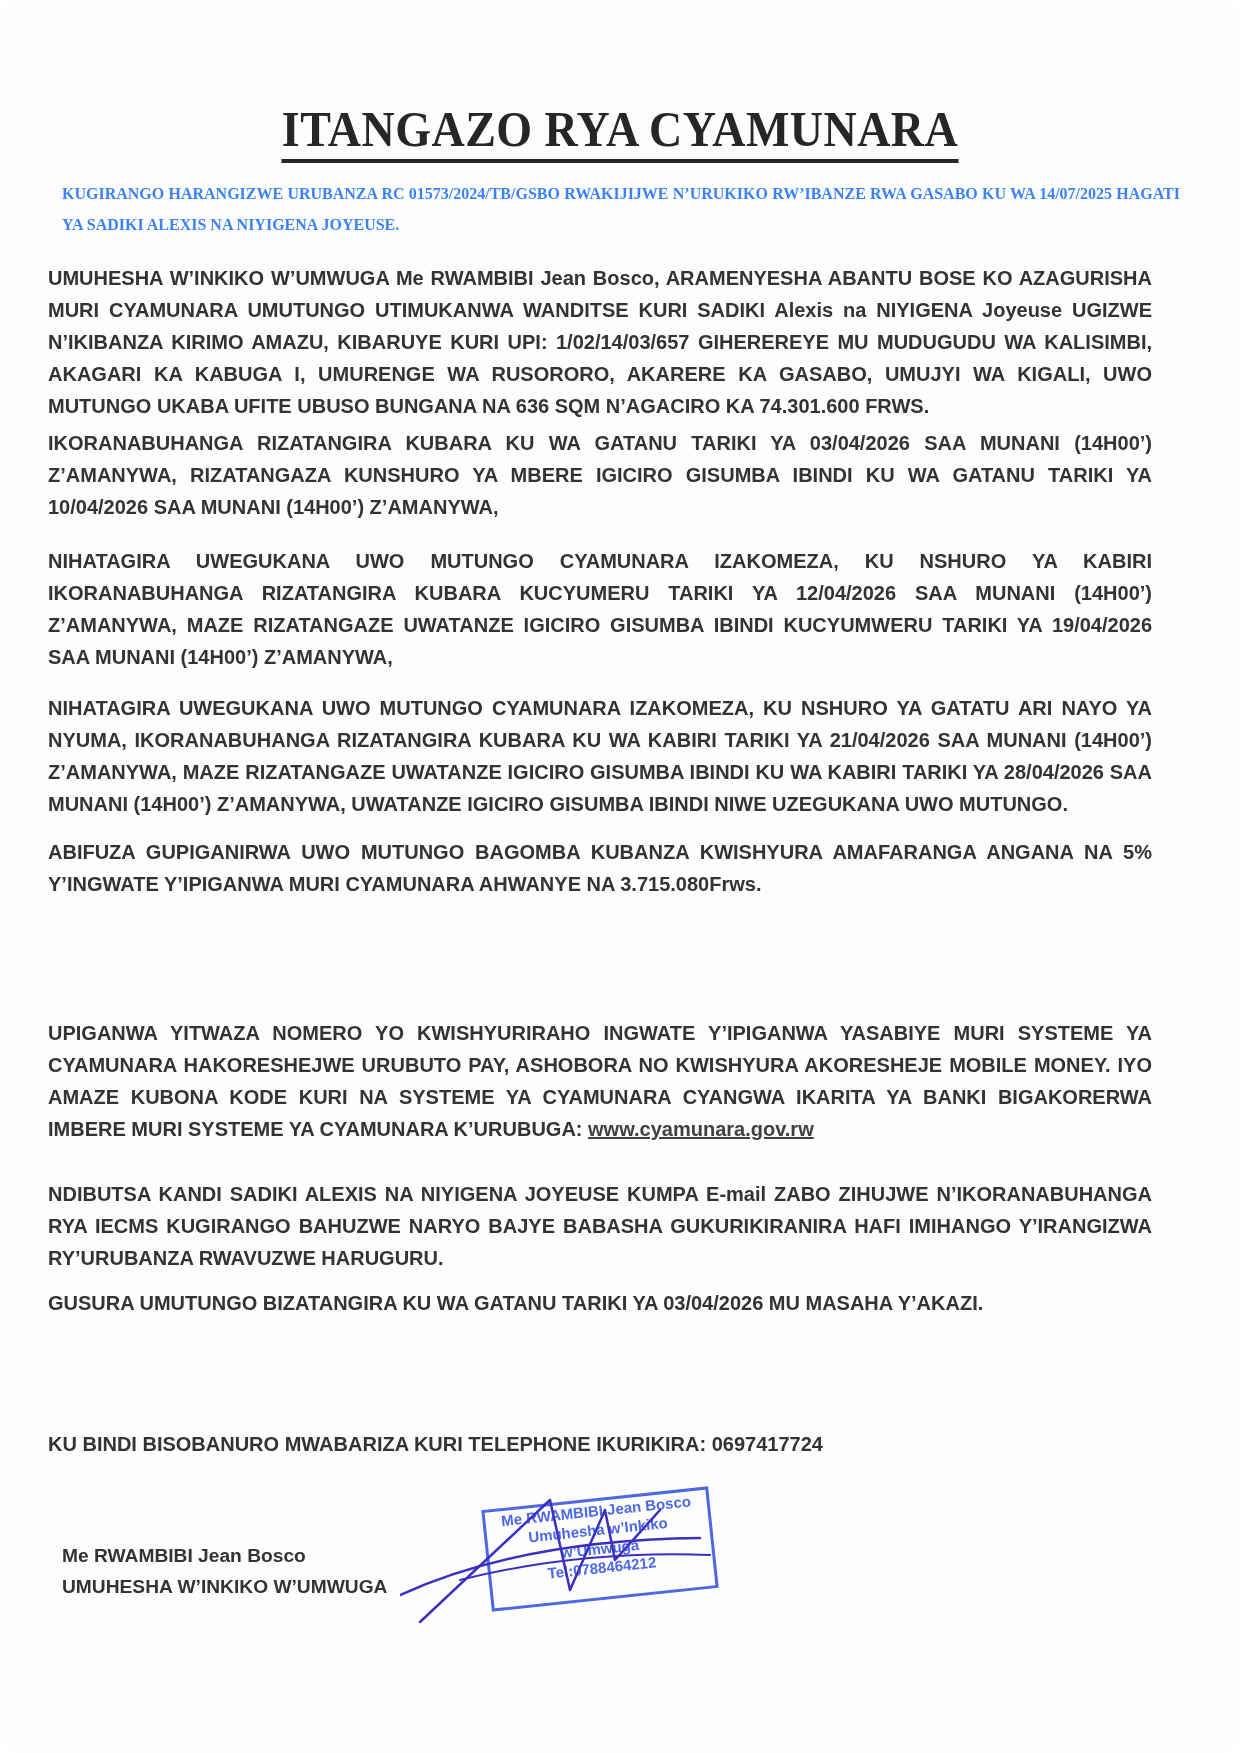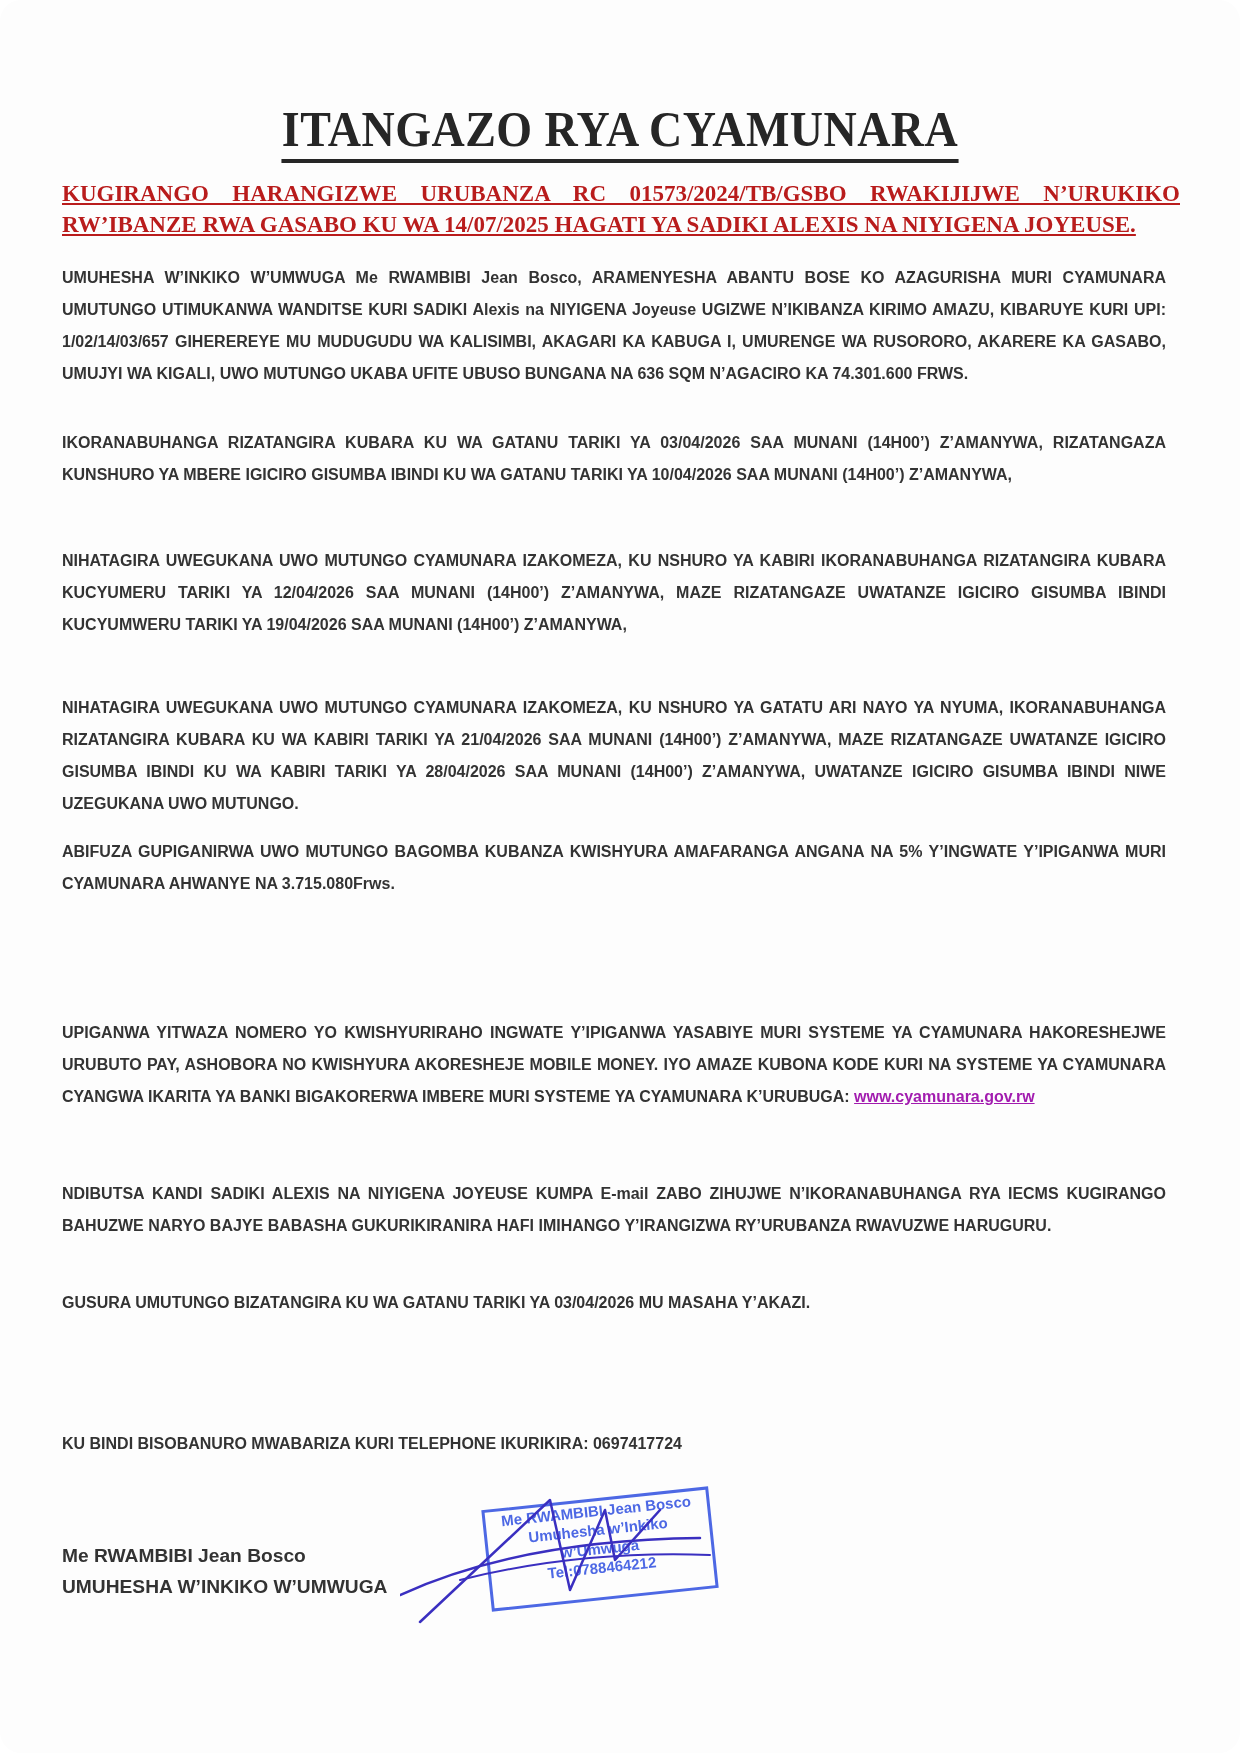--- a/index.html
+++ b/index.html
@@ -1,22 +1,22 @@
 <!DOCTYPE html>
 <html><head>
   <meta charset="utf-8">
   <style>
     html, body { margin: 0; padding: 0; background: #ffffff; }
     body { width: 1240px; height: 1753px; position: relative; overflow: hidden; font-family: "Liberation Sans", sans-serif; color: #2b2b2b; }
     .page { position: absolute; left: 0; top: 0; width: 1240px; height: 1753px; background: #fdfdfd; border-radius: 21px; }
     .title { position: absolute; left: 0; width: 1240px; top: 100px; text-align: center; font-family: "Liberation Serif", serif; font-weight: bold; font-size: 50px; letter-spacing: 0.5px; color: #262626; transform: scaleX(0.92); }
     .title span { border-bottom: 4px solid #262626; padding-bottom: 2px; }
-    .intro { position: absolute; left: 62px; top: 178px; width: 1118px; font-family: "Liberation Serif", serif; font-weight: bold; font-size: 23px; line-height: 31px; color: #b91c1c; text-align: justify; transform-origin: left top; text-decoration: underline; }
-    .para { position: absolute; left: 62px; width: 1104px; font-weight: bold; font-size: 16px; line-height: 32px; color: #333333; text-align: justify; text-align-last: left; }
-    .link { color: #a21caf; text-decoration: underline; }
+    .intro { position: absolute; left: 62px; top: 178px; width: 1118px; font-family: "Liberation Serif", serif; font-weight: bold; font-size: 16px; line-height: 31px; color: #3b82f6; text-align: justify; transform-origin: left top; }
+    .para { position: absolute; left: 48px; width: 1104px; font-weight: bold; font-size: 20px; line-height: 32px; color: #333333; text-align: justify; text-align-last: left; }
+    .link { color: #404040; text-decoration: underline; }
     .sig { position: absolute; left: 62px; font-weight: bold; font-size: 19.2px; line-height: 32px; color: #333333; }
     .stamp { position: absolute; left: 486px; top: 1498px; width: 222px; height: 96px; transform: rotate(-6deg); border: 3px solid #2f4fe0; color: #2f4fe0; font-weight: bold; font-size: 15px; line-height: 19px; text-align: center; opacity: 0.85; }
     .stamp div { white-space: nowrap; }
     .scribble { position: absolute; left: 400px; top: 1480px; width: 340px; height: 150px; }
   </style>
 </head>
 <body>
 
 <div class="page">
 

